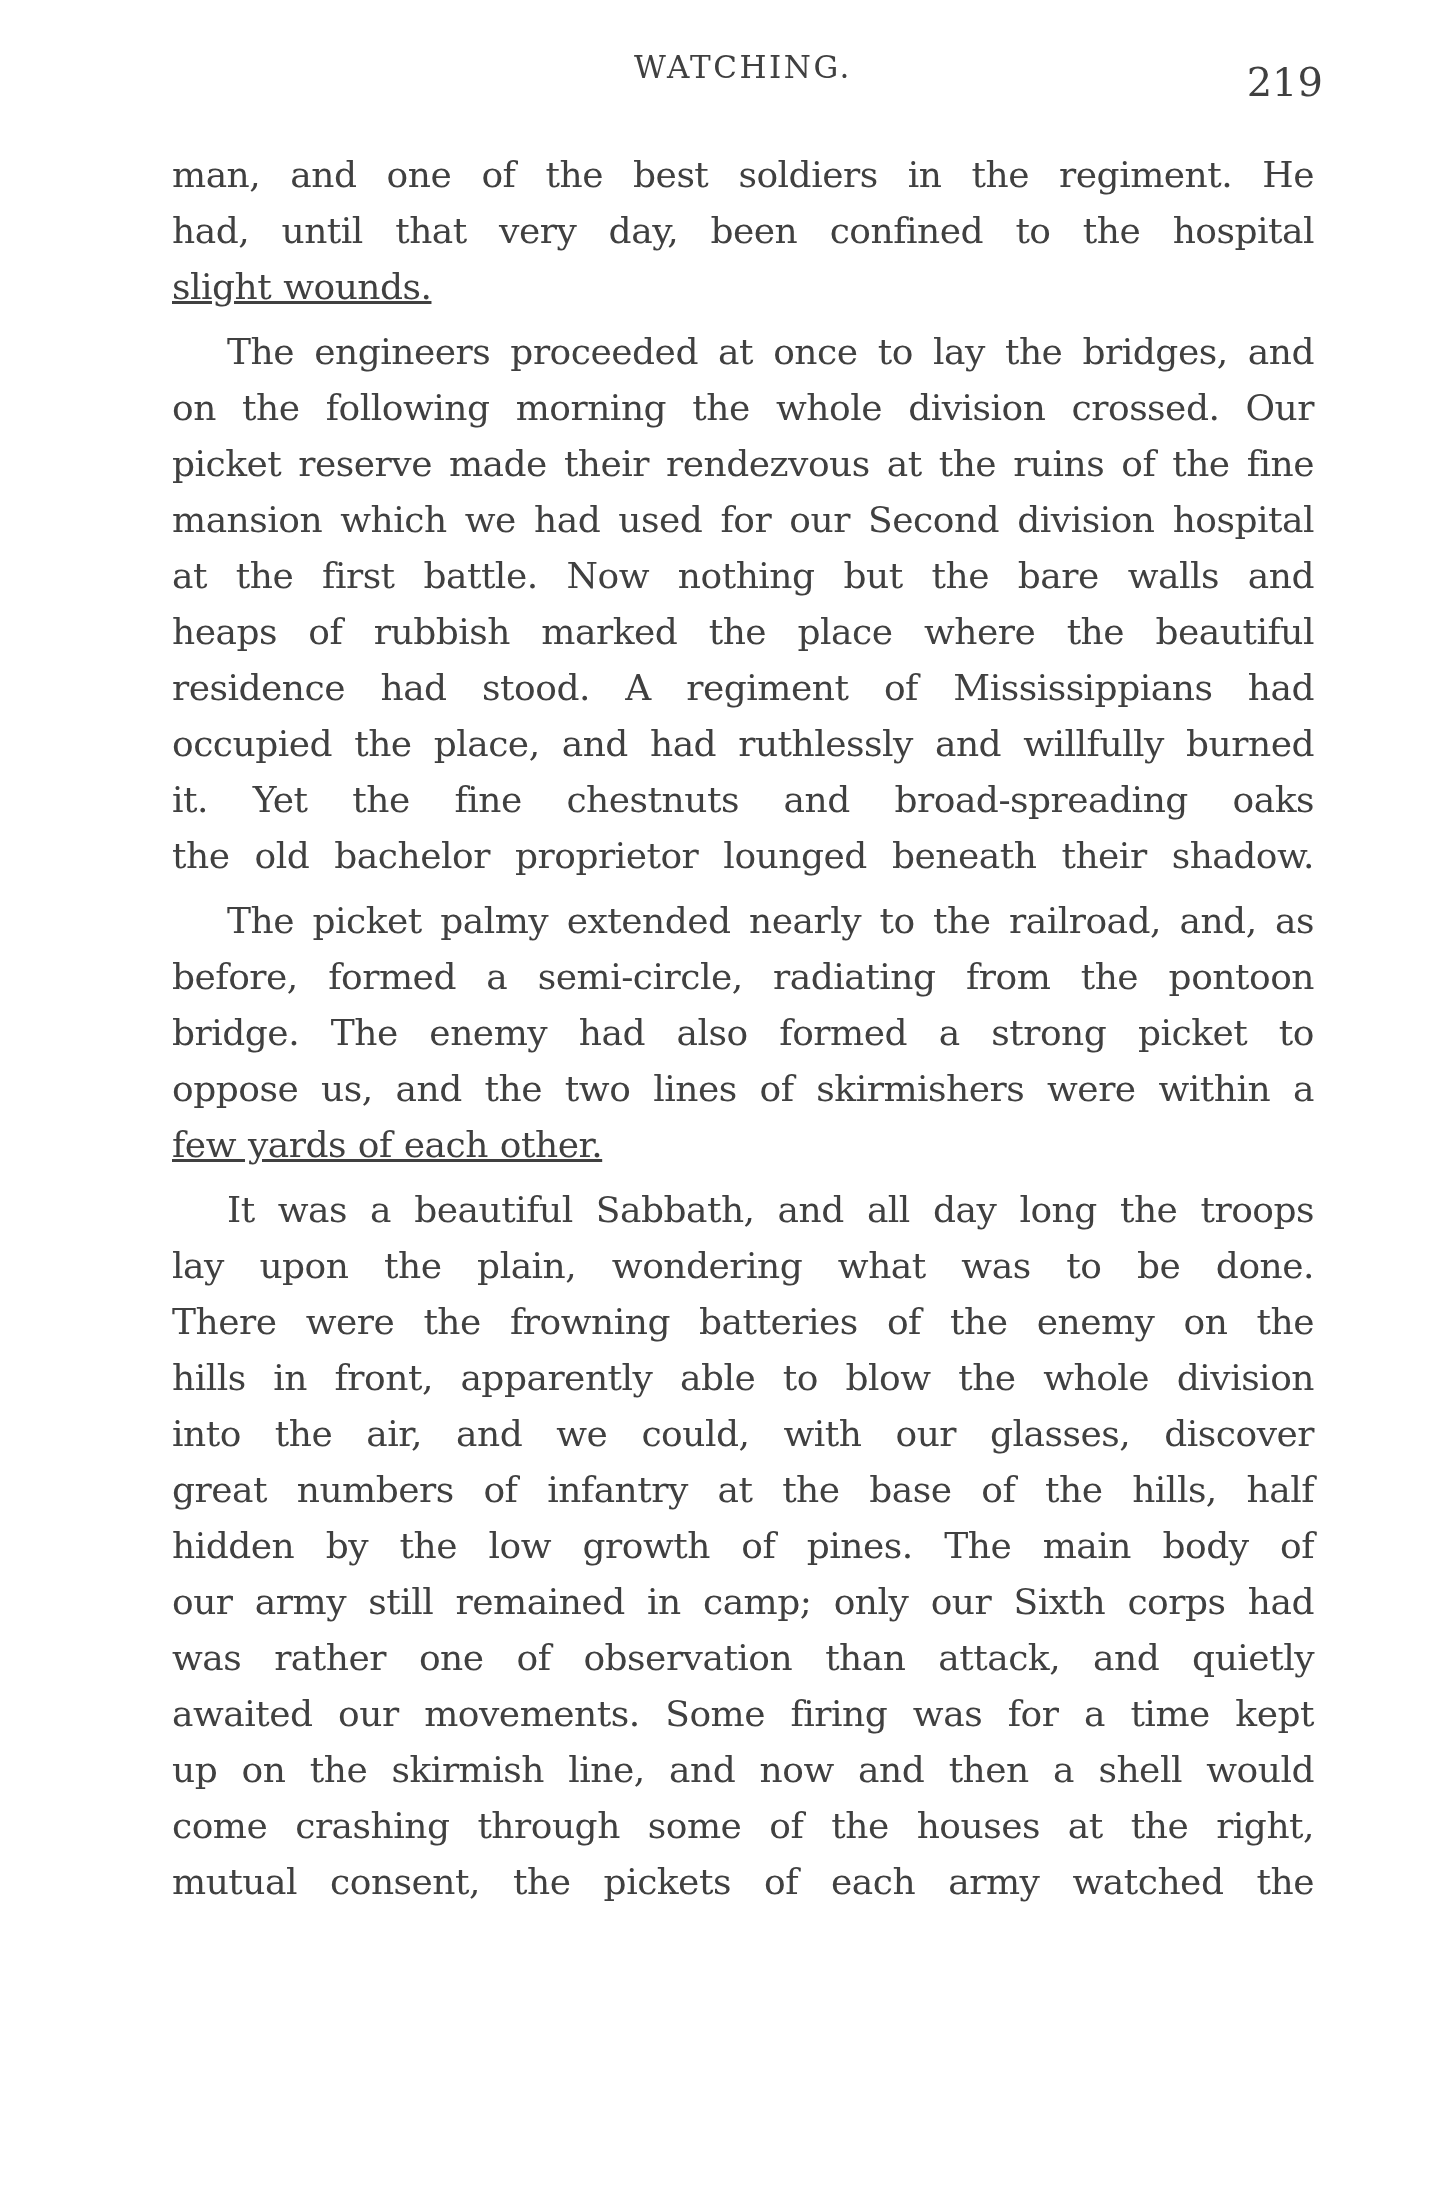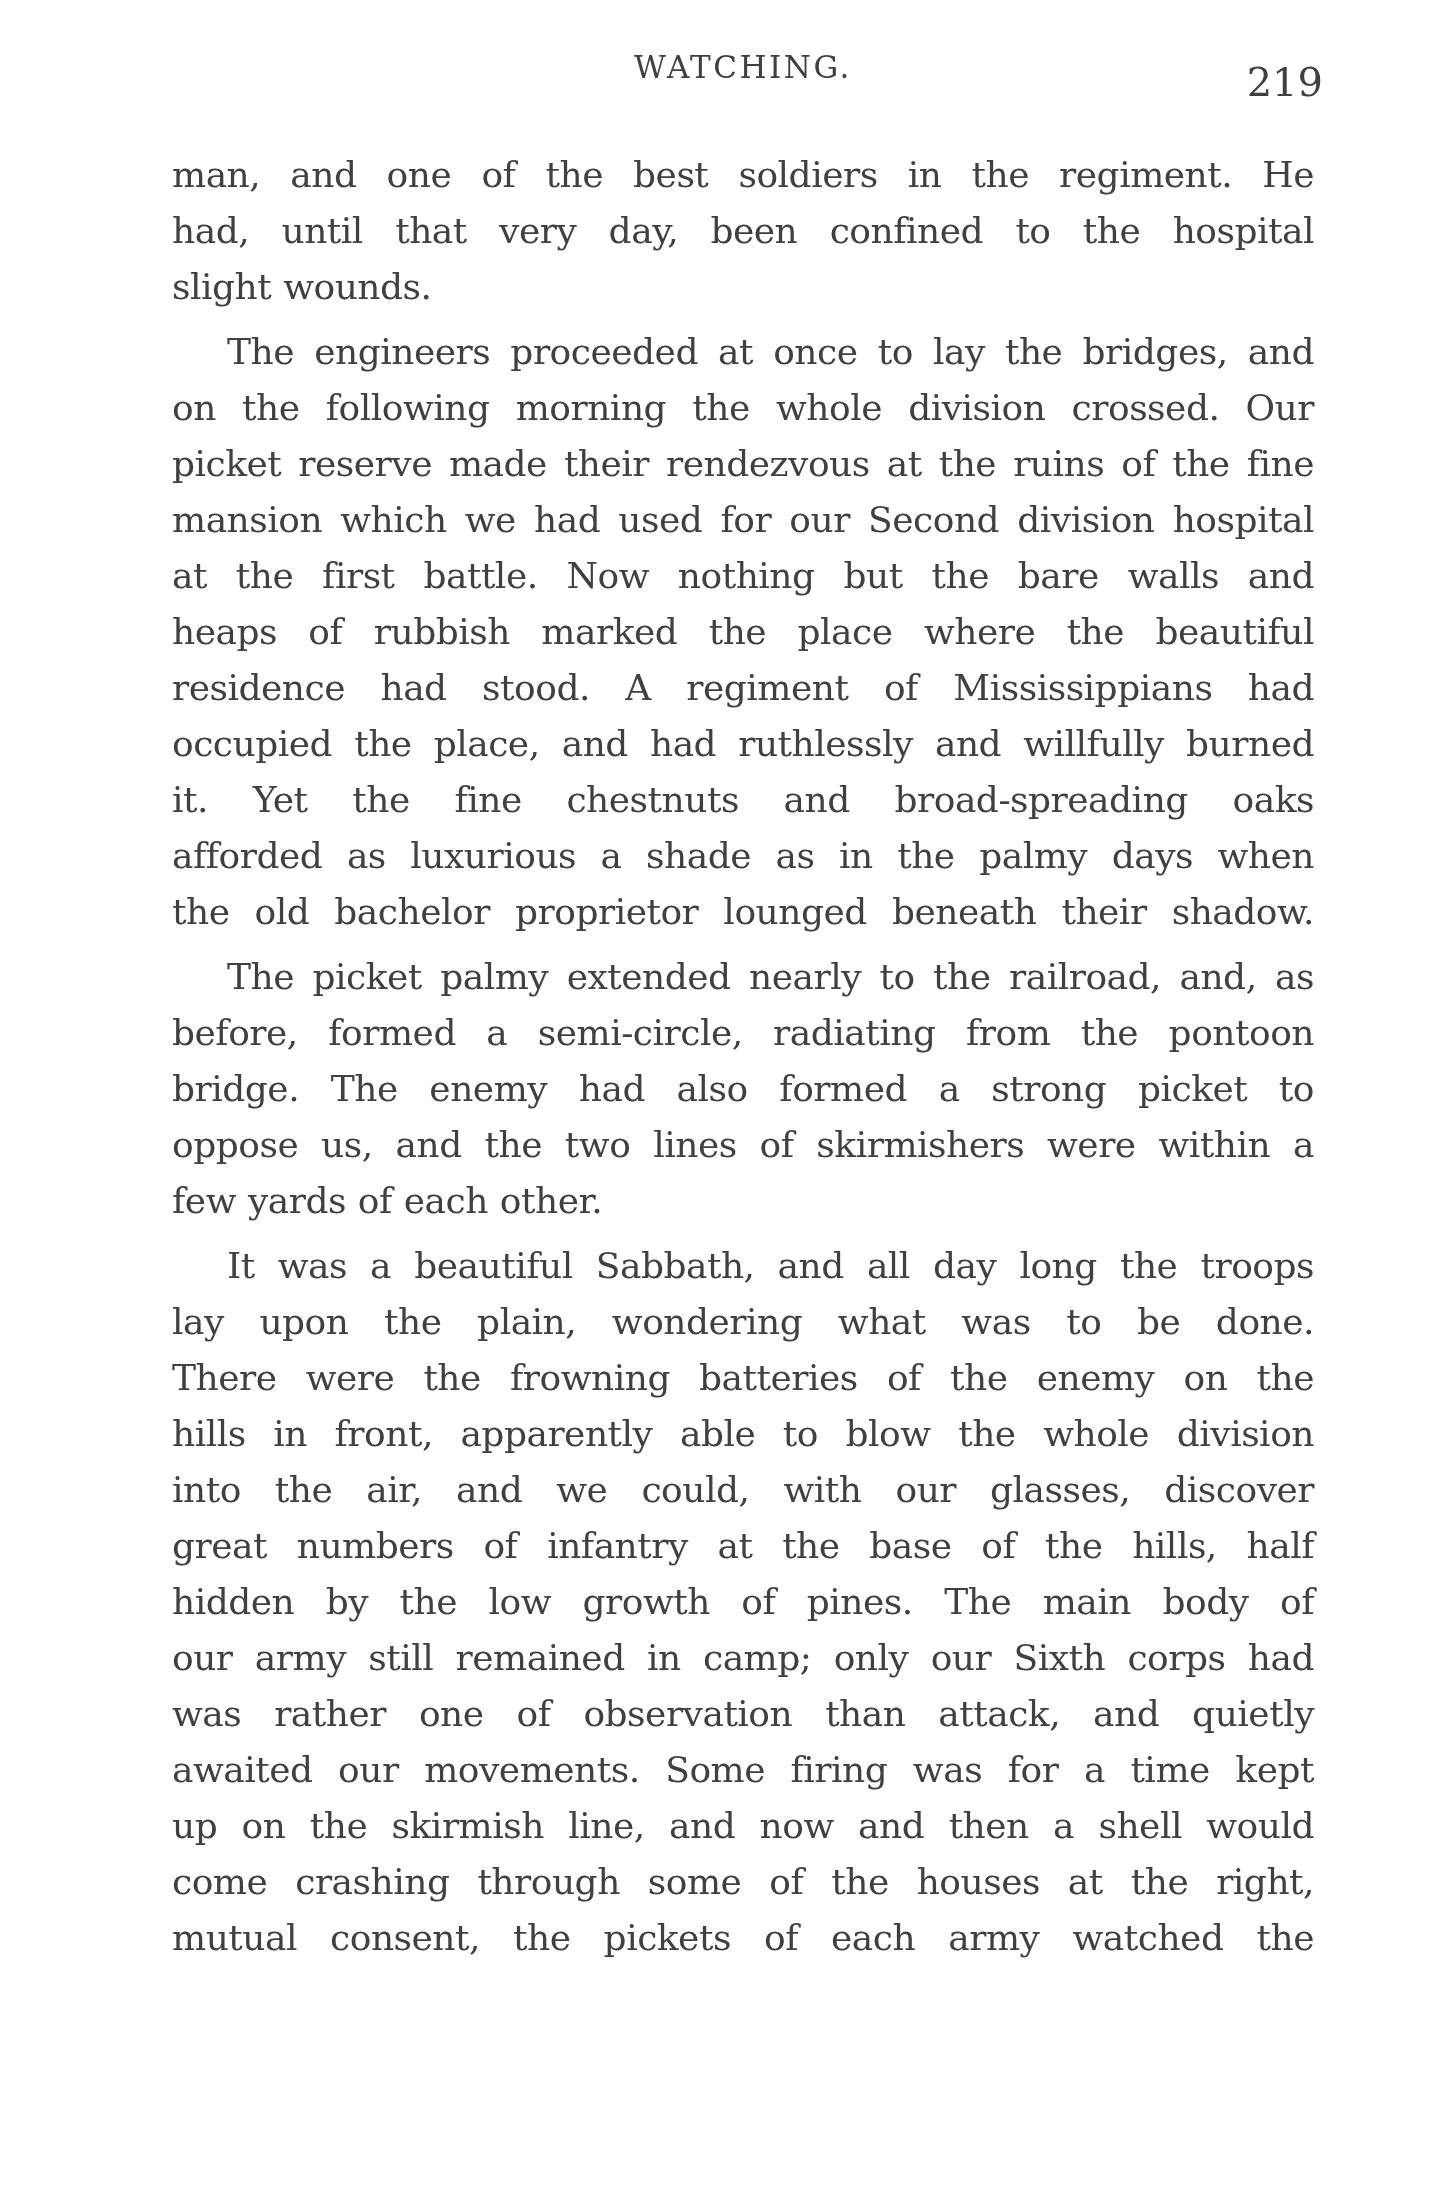--- a/index.html
+++ b/index.html
@@ -57,20 +57,21 @@
     font-size: 36px;
     letter-spacing: -0.5px;
     word-spacing: 1px;
     text-align: justify;
     text-align-last: justify;
     white-space: nowrap;
   }
   .line.no-justify {
     text-align: right;
     text-align-last: left;
+    text-decoration: underline;
   }
   .line.indent {
     text-indent: 55px;
   }
 </style>
 </head>
 <body>
 
 <div class="page">
   <div class="header-row">
@@ -86,21 +87,20 @@
       <div class="paragraph">
         <div class="line indent">The engineers proceeded at once to lay the bridges, and</div>
         <div class="line">on the following morning the whole division crossed.  Our</div>
         <div class="line">picket reserve made their rendezvous at the ruins of the fine</div>
         <div class="line">mansion which we had used for our Second division hospital</div>
         <div class="line">at the first battle.  Now nothing but the bare walls and</div>
         <div class="line">heaps of rubbish marked the place where the beautiful</div>
         <div class="line">residence had stood.  A regiment of Mississippians had</div>
         <div class="line">occupied the place, and had ruthlessly and willfully burned</div>
         <div class="line">it.  Yet the fine chestnuts and broad-spreading oaks</div>
-        <div class="line">afforded as luxurious a shade as in the palmy days when</div>
         <div class="line">the old bachelor proprietor lounged beneath their shadow.</div>
       </div>
       <div class="paragraph">
         <div class="line indent">The picket palmy extended nearly to the railroad, and, as</div>
         <div class="line">before, formed a semi-circle, radiating from the pontoon</div>
         <div class="line">bridge.  The enemy had also formed a strong picket to</div>
         <div class="line">oppose us, and the two lines of skirmishers were within a</div>
         <div class="line no-justify">few yards of each other.</div>
       </div>
       <div class="paragraph">

